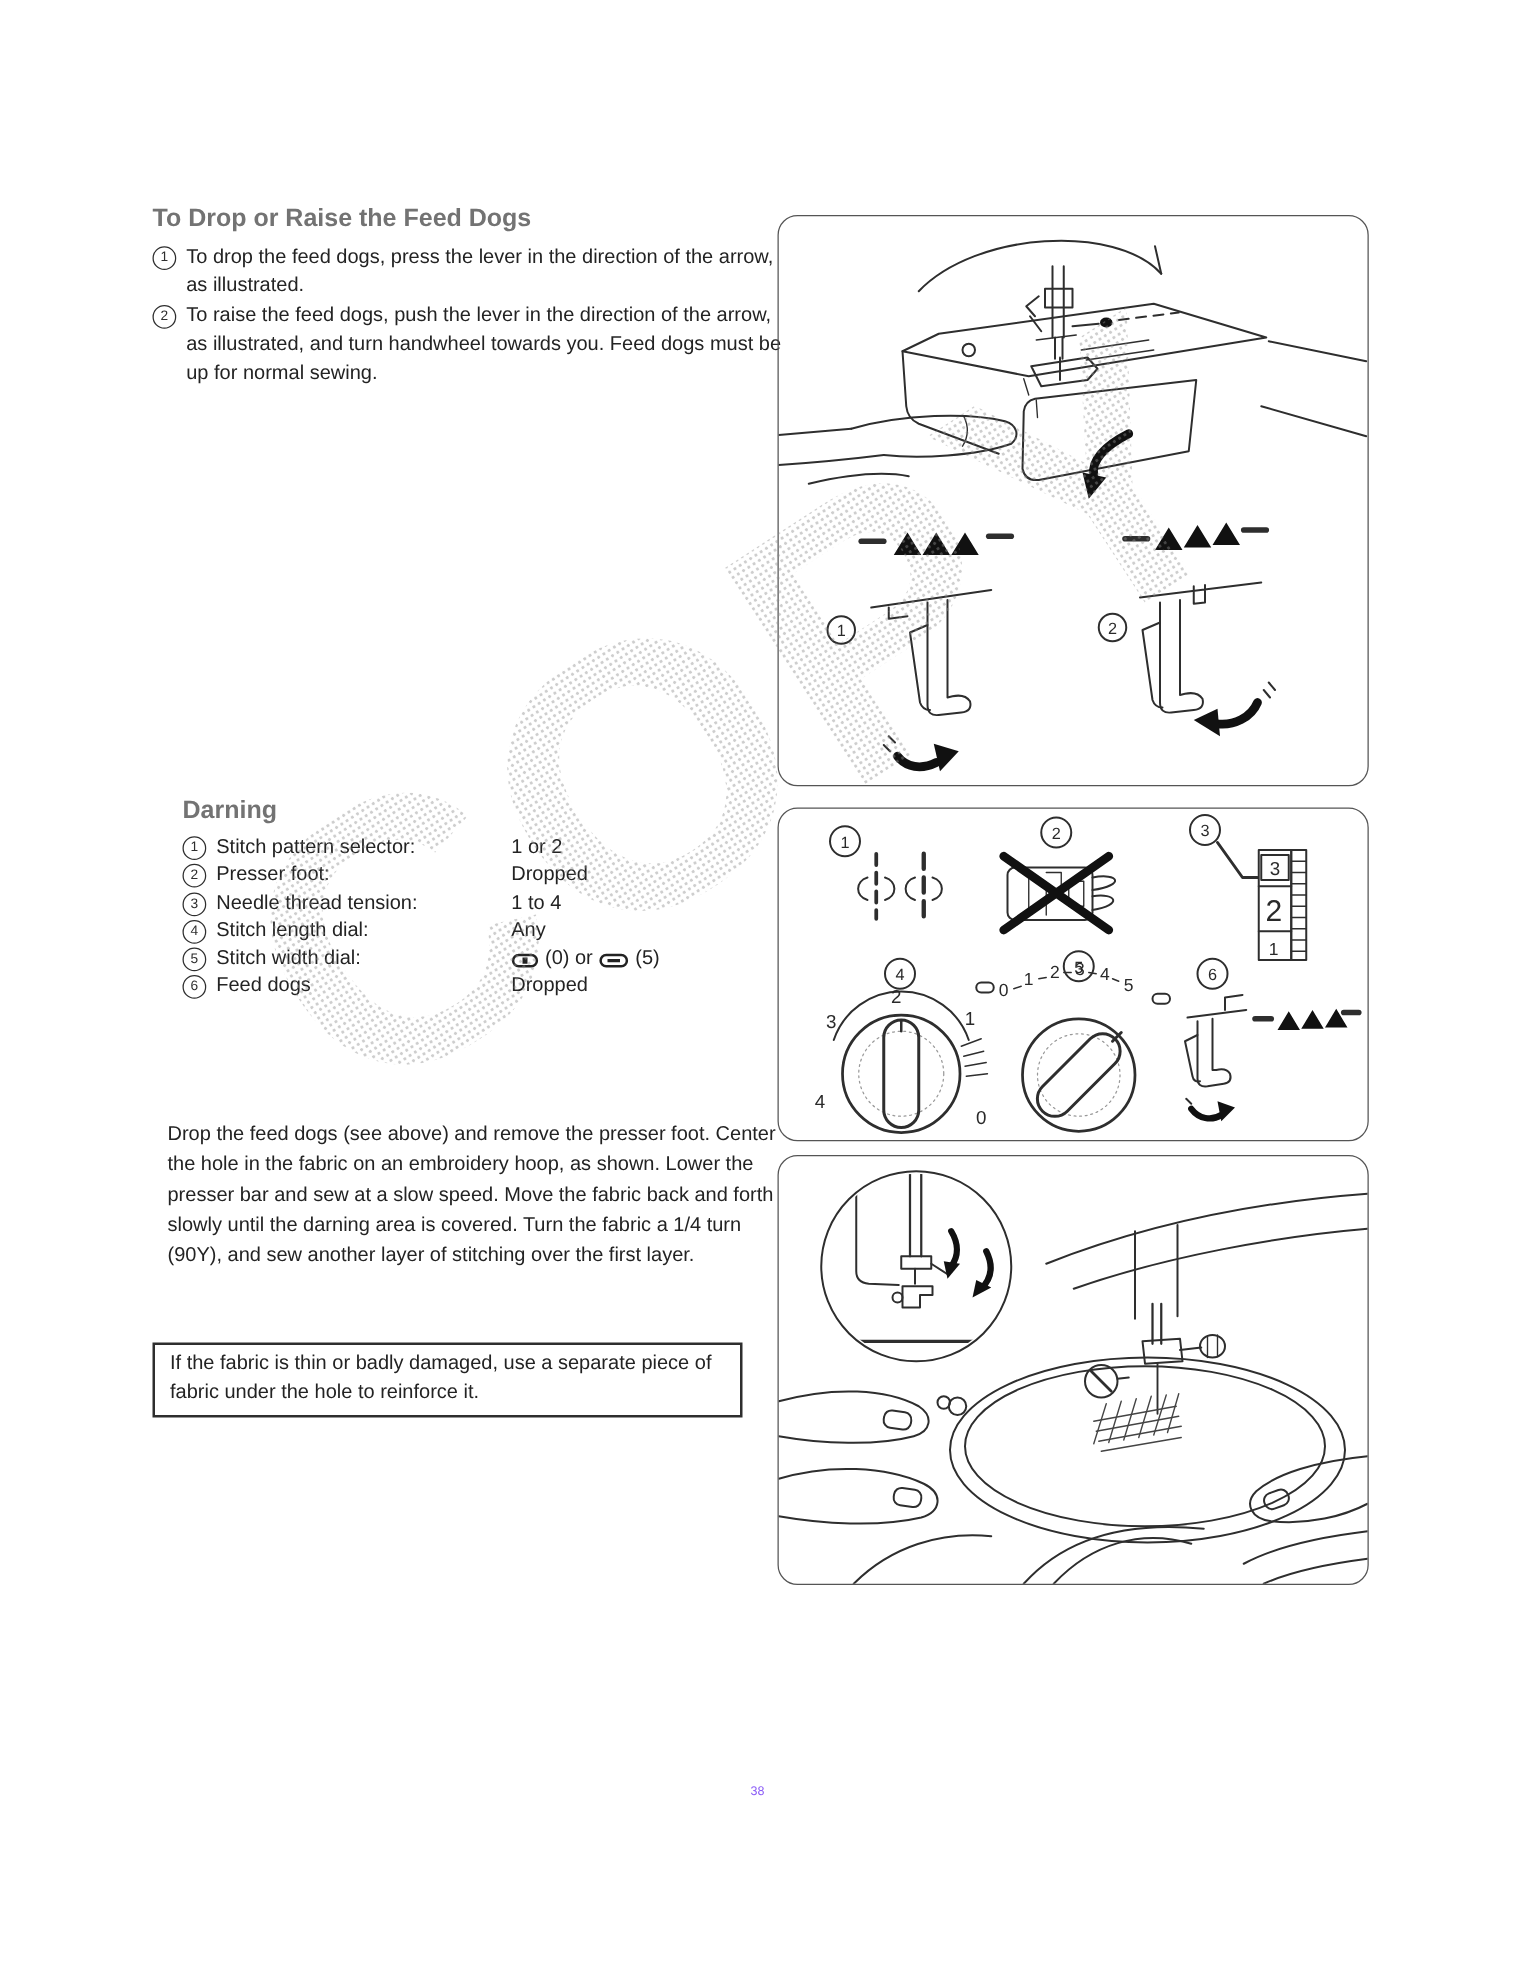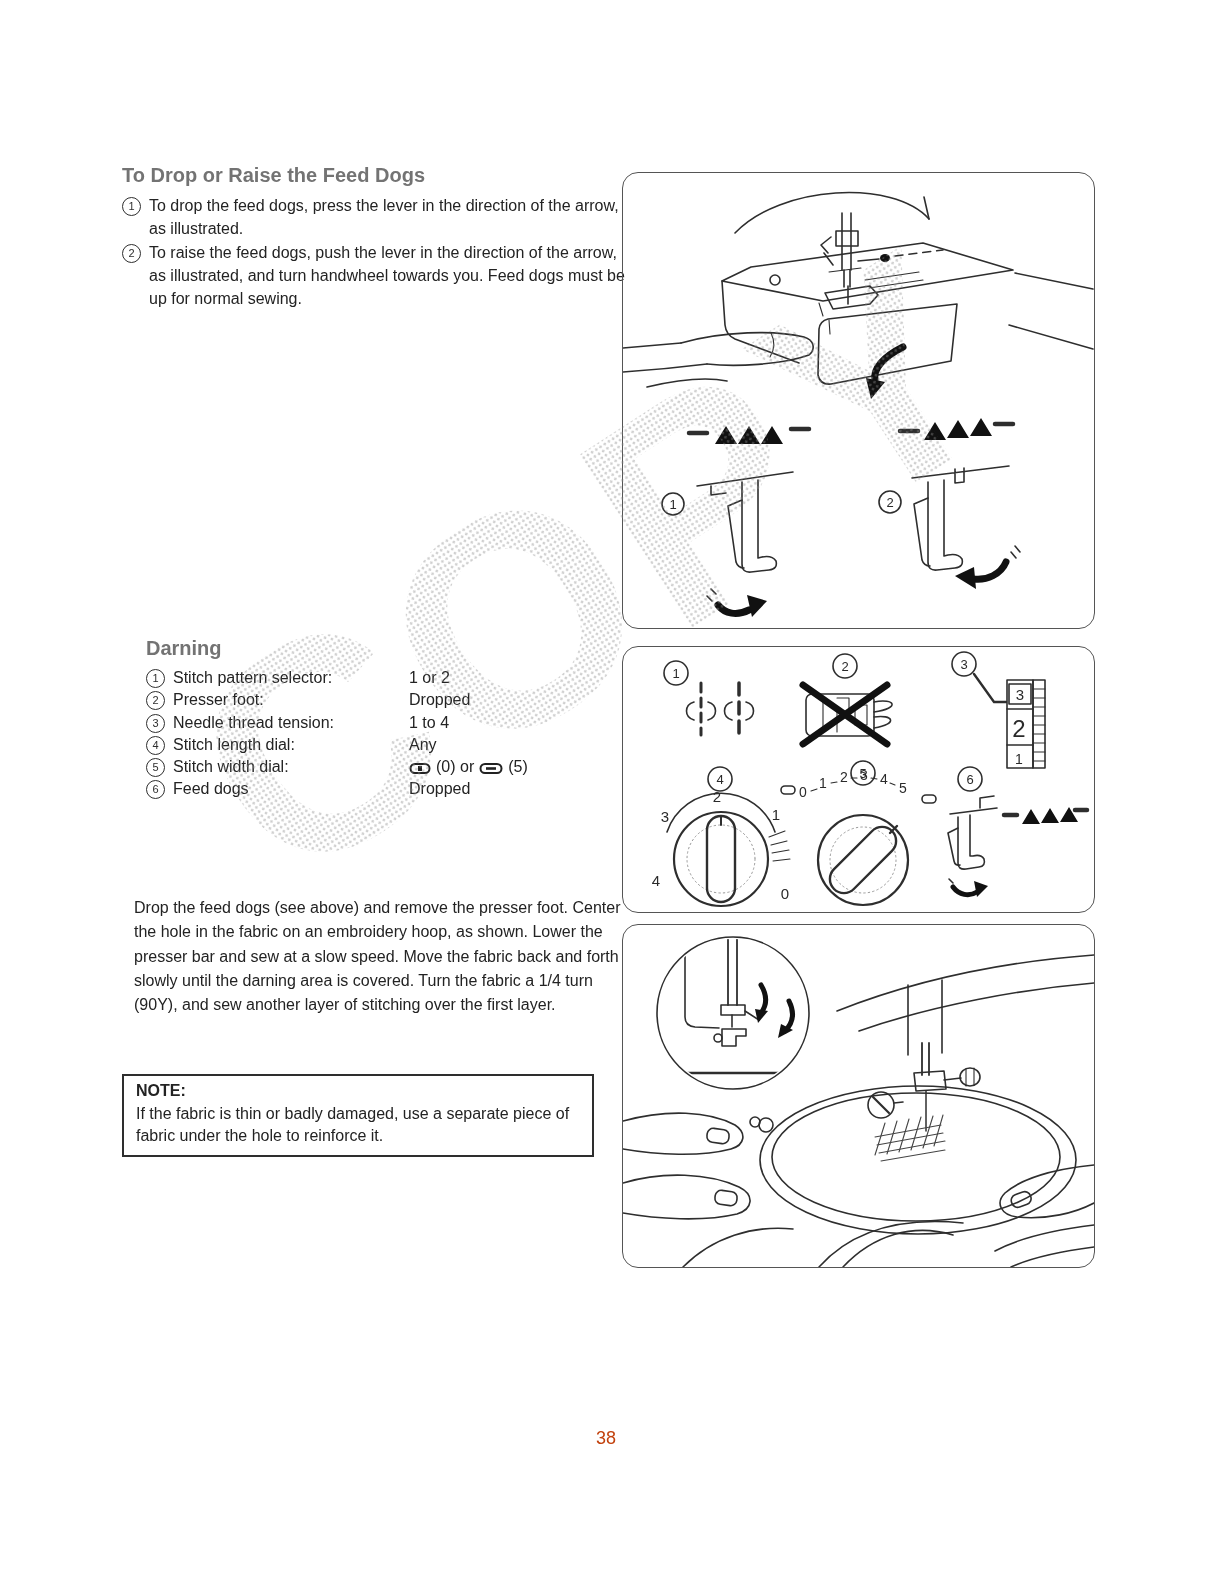--- a/index.html
+++ b/index.html
@@ -34,21 +34,21 @@
   .slabel .cnum{margin-top:2px;}
   .sval{display:flex;align-items:center;gap:5px;}
   .wicon{flex:none;position:relative;top:1px;}
   .para{position:absolute;left:122px;top:884px;width:505px;font-size:16px;line-height:24.3px;margin:12px;}
   .notebox{
     position:absolute;left:122px;top:1074px;width:444px;
     border:2px solid #2e2e2e;padding:4px 12px 7px 12px;
     font-size:16px;line-height:22.5px;
   }
   .note-title{font-weight:bold;}
-  .pagenum{position:absolute;left:0;right:0;top:1428px;text-align:center;font-size:18px;color:#c2410c;}
+  .pagenum{position:absolute;left:0;right:0;top:1428px;text-align:center;font-size:10px;color:#8b5cf6;}
   
   .figbox{
     position:absolute;border:1.4px solid #555;border-radius:16px;margin:0;background:transparent;
   }
   .fig1{left:622px;top:172px;width:471px;height:455px;}
   .fig2{left:622px;top:646px;width:471px;height:265px;}
   .fig3{left:622px;top:924px;width:471px;height:342px;}
   .figbox svg{position:absolute;left:0;top:0;width:100%;height:100%;}
   .art{stroke:#2e2e2e;stroke-width:1.6;fill:none;stroke-linecap:round;stroke-linejoin:round;}
   .thin{stroke-width:1.1;}
@@ -284,21 +284,20 @@
         <text x="241" y="133" font-size="14">3</text>
         <text x="261" y="137" font-size="14">4</text>
         <text x="280" y="146" font-size="14">5</text>
       </g>
     </svg>
   </figure>
 
   <p class="para">Drop the feed dogs (see above) and remove the presser foot. Center the hole in the fabric on an embroidery hoop, as shown. Lower the presser bar and sew at a slow speed. Move the fabric back and forth slowly until the darning area is covered.  Turn the fabric a 1/4 turn (90Υ), and sew another layer of stitching over the first layer.</p>
 
   <div class="notebox">
-    <div class="note-title">NOTE:</div>
     <div>If the fabric is thin or badly damaged, use a separate piece of fabric under the hole to reinforce it.</div>
   </div>
 
   <figure class="figbox fig3">
     <svg viewBox="0 0 471 342">
       <defs>
         <clipPath id="insetClip">
             <circle cx="110" cy="88" r="74"></circle>
           </clipPath>
       </defs>

